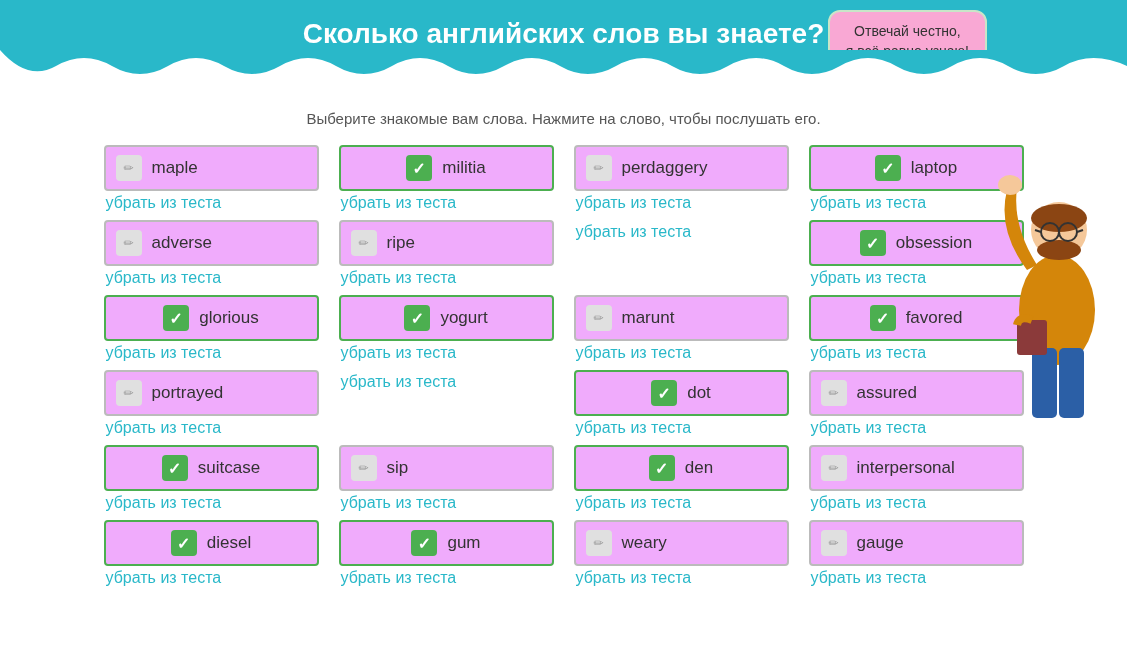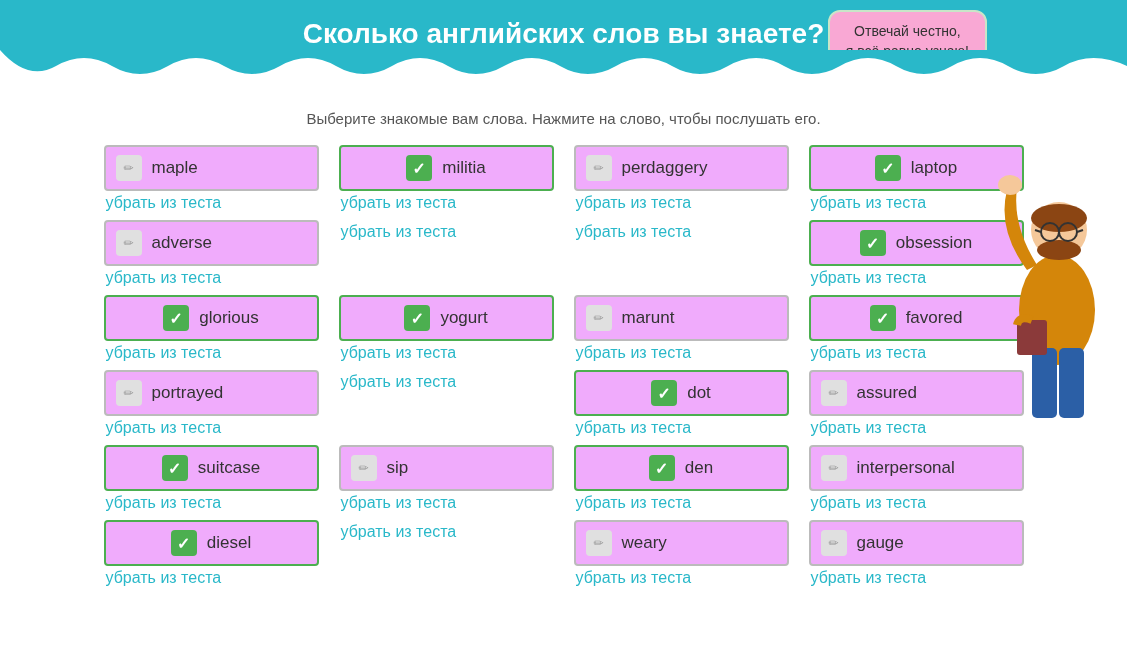--- a/index.html
+++ b/index.html
@@ -223,20 +223,24 @@
           <a class="remove-link" href="#">убрать из теста</a>
         </div>
         <div class="word-cell">
           <div class="word-box unchecked">
             <div class="checkbox unchecked-box"></div>
             <span class="word-text">adverse</span>
           </div>
           <a class="remove-link" href="#">убрать из теста</a>
         </div>
         <div class="word-cell">
+          <div class="word-box unchecked">
+            <div class="checkbox unchecked-box"></div>
+            <span class="word-text">ripe</span>
+          </div>
           <a class="remove-link" href="#">убрать из теста</a>
         </div>
         <div class="word-cell">
           <a class="remove-link" href="#">убрать из теста</a>
         </div>
         <div class="word-cell">
           <div class="word-box checked">
             <div class="checkbox checked-box"></div>
             <span class="word-text">obsession</span>
           </div>
@@ -323,20 +327,24 @@
           <a class="remove-link" href="#">убрать из теста</a>
         </div>
         <div class="word-cell">
           <div class="word-box checked">
             <div class="checkbox checked-box"></div>
             <span class="word-text">diesel</span>
           </div>
           <a class="remove-link" href="#">убрать из теста</a>
         </div>
         <div class="word-cell">
+          <div class="word-box checked">
+            <div class="checkbox checked-box"></div>
+            <span class="word-text">gum</span>
+          </div>
           <a class="remove-link" href="#">убрать из теста</a>
         </div>
         <div class="word-cell">
           <div class="word-box unchecked">
             <div class="checkbox unchecked-box"></div>
             <span class="word-text">weary</span>
           </div>
           <a class="remove-link" href="#">убрать из теста</a>
         </div>
         <div class="word-cell">

